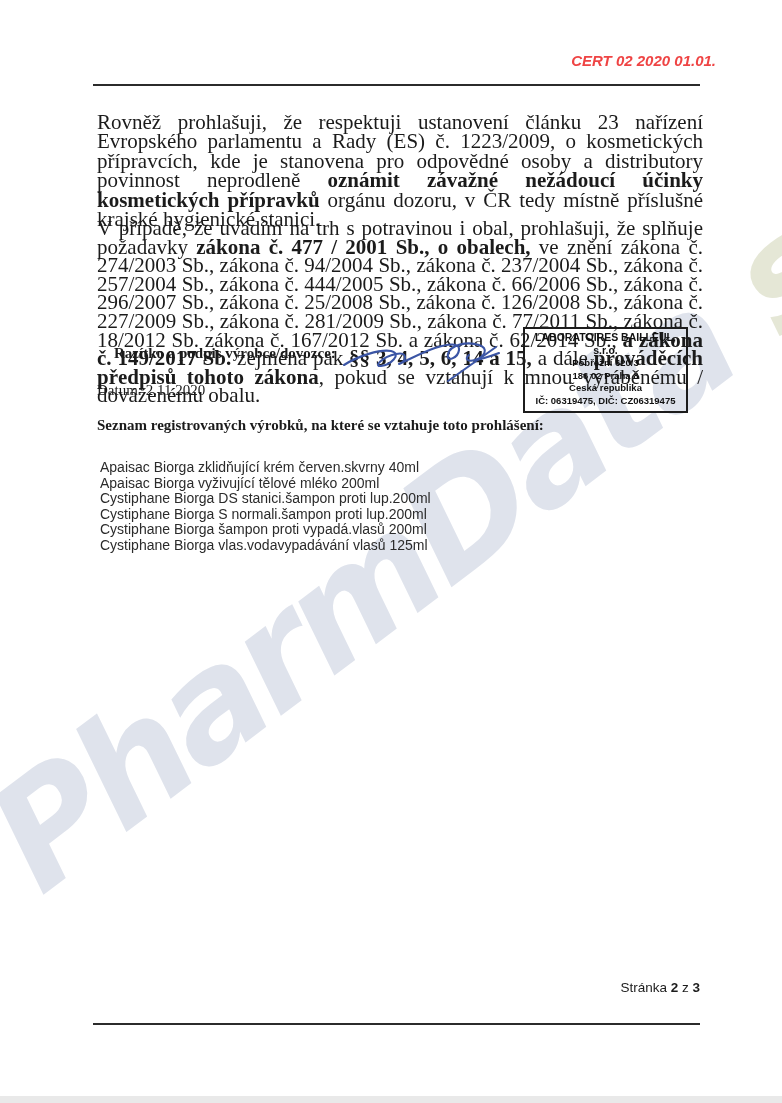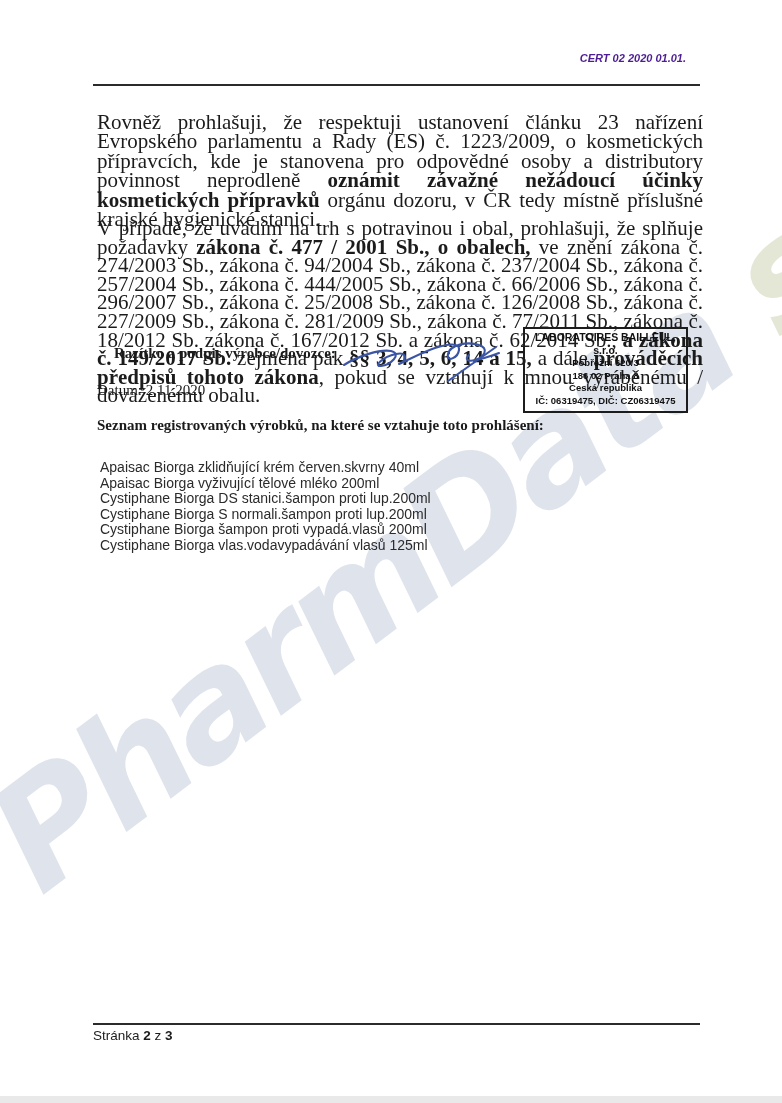--- a/index.html
+++ b/index.html
@@ -22,24 +22,24 @@
     font-style:italic;
     font-weight:700;
     font-size:148px;
     letter-spacing:-6px;
     white-space:nowrap;
     z-index:0;
     user-select:none;
   }
   
   .header-ref{
-    position:absolute;top:52px;right:96px;
+    position:absolute;top:52px;right:66px;
     font-family:"Liberation Sans", sans-serif;
-    font-style:italic;font-weight:600;font-size:11px;
-    color:#4c1d95;z-index:2;
+    font-style:italic;font-weight:600;font-size:15px;
+    color:#ef4444;z-index:2;
   }
   .rule{
     position:absolute;left:93px;width:607px;height:2px;
     background:#2b2b2b;z-index:2;
   }
   .rule-top{top:84px;}
   .rule-bottom{top:1023px;}
   
   .para{
     position:absolute;left:97px;width:606px;
@@ -77,22 +77,22 @@
     position:absolute;left:97px;top:417px;
     font-size:15px;font-weight:bold;z-index:2;
   }
   .product-list{
     position:absolute;left:100px;top:460px;
     font-family:"Liberation Sans", sans-serif;
     font-size:14px;line-height:15.6px;color:#2b2b2b;z-index:2;
   }
   
   .footer-text{
-    position:absolute;left:93px;width:607px;top:1028px;
-    text-align:left;
+    position:absolute;left:93px;width:607px;top:980px;
+    text-align:right;
     font-family:"Liberation Sans", sans-serif;
     font-size:13.5px;color:#1c1c1c;z-index:2;
   }
   .scan-strip{
     position:absolute;left:0;right:0;bottom:0;height:7px;
     background:#e9e9e9;z-index:4;
   }
 </style>
 </head>
 <body>

